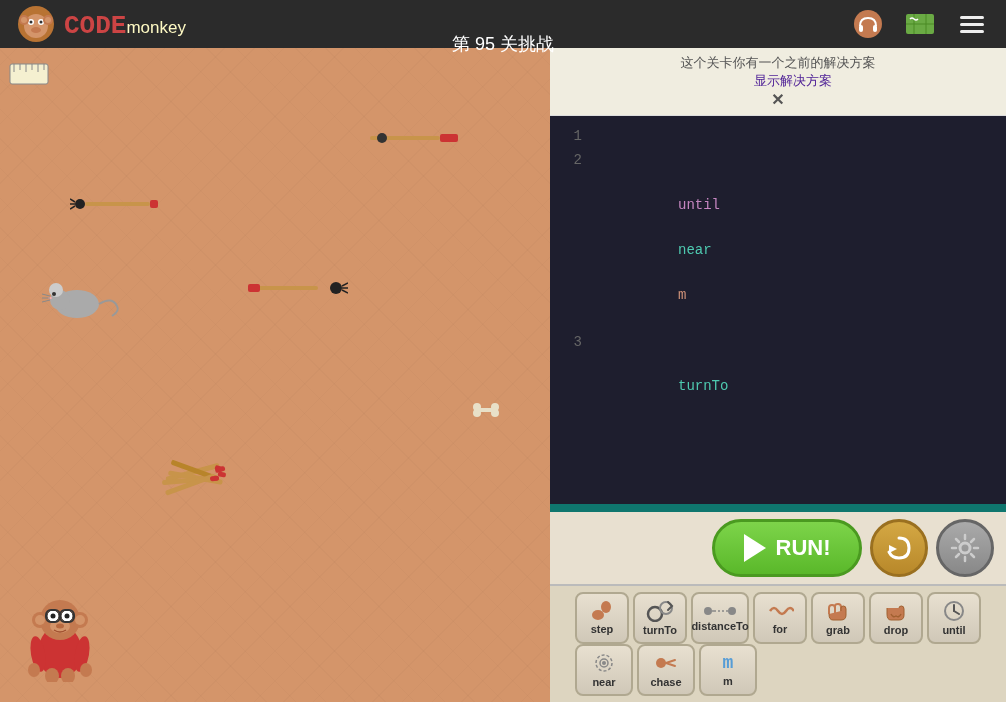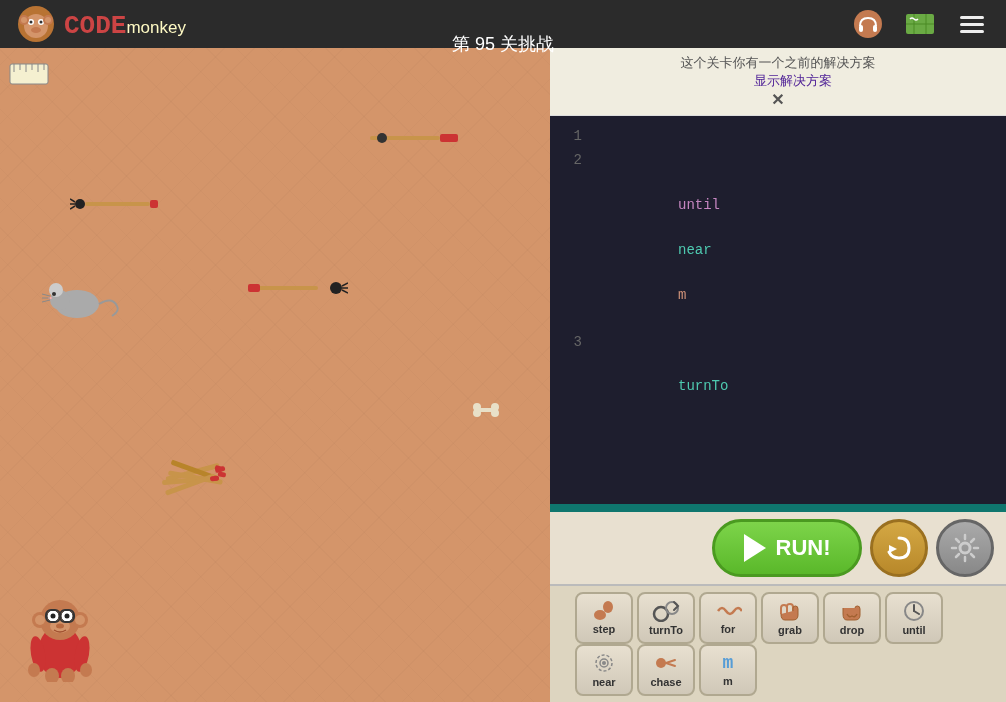--- a/index.html
+++ b/index.html
@@ -519,20 +519,30 @@
 
         <div class="tool-btn">
           <svg width="28" height="22" viewBox="0 0 28 22">
             <ellipse cx="9" cy="14" rx="7" ry="7" fill="none" stroke="#555" stroke-width="2.5"></ellipse>
             <ellipse cx="20" cy="8" rx="6" ry="6" fill="none" stroke="#888" stroke-width="2"></ellipse>
             <path d="M22 2 L26 6 L22 10" fill="none" stroke="#555" stroke-width="2" stroke-linecap="round"></path>
           </svg>
           <span class="tool-label">turnTo</span>
         </div>
 
+        <div class="tool-btn">
+          <svg width="32" height="14" viewBox="0 0 32 14">
+            <circle cx="4" cy="7" r="4" fill="#888"></circle>
+            <line x1="8" y1="7" x2="10" y2="7" stroke="#888" stroke-width="1.5" stroke-dasharray="2,2"></line>
+            <line x1="10" y1="7" x2="22" y2="7" stroke="#888" stroke-width="1.5" stroke-dasharray="2,2"></line>
+            <line x1="22" y1="7" x2="24" y2="7" stroke="#888" stroke-width="1.5" stroke-dasharray="2,2"></line>
+            <circle cx="28" cy="7" r="4" fill="#888"></circle>
+          </svg>
+          <span class="tool-label">distanceTo</span>
+        </div>
 
         <div class="tool-btn">
           <svg width="28" height="20" viewBox="0 0 28 20">
             <path d="M4 10 Q8 4 12 10 Q16 16 20 10 Q24 4 28 10" fill="none" stroke="#c47a50" stroke-width="2.5"></path>
           </svg>
           <span class="tool-label">for</span>
         </div>
 
         <div class="tool-btn">
           <svg width="26" height="22" viewBox="0 0 26 22">

